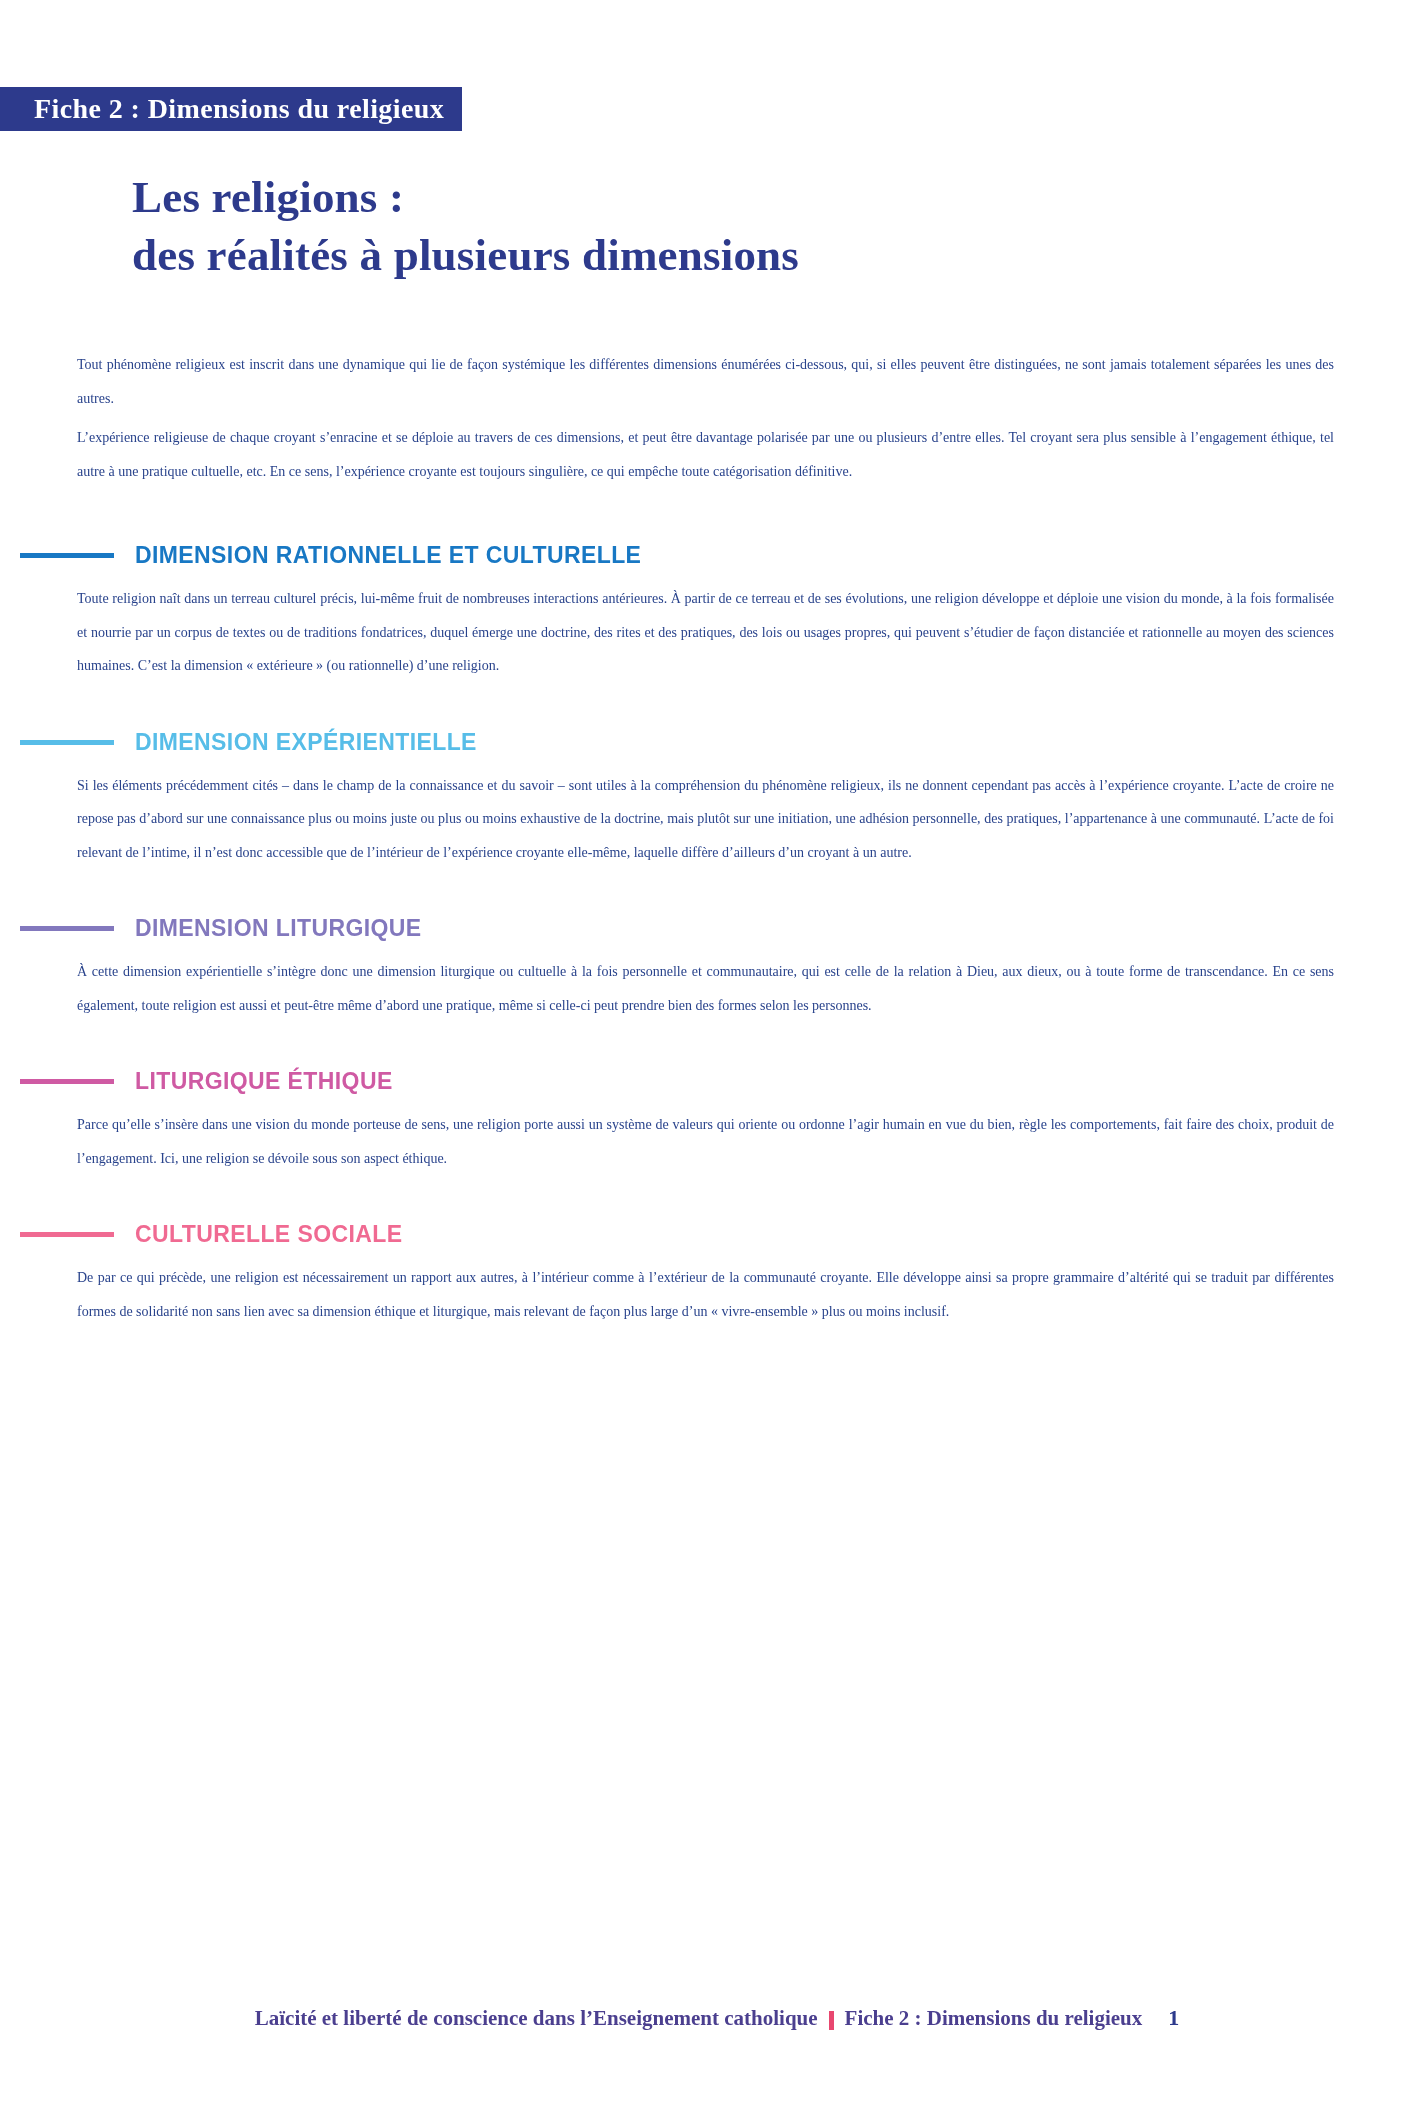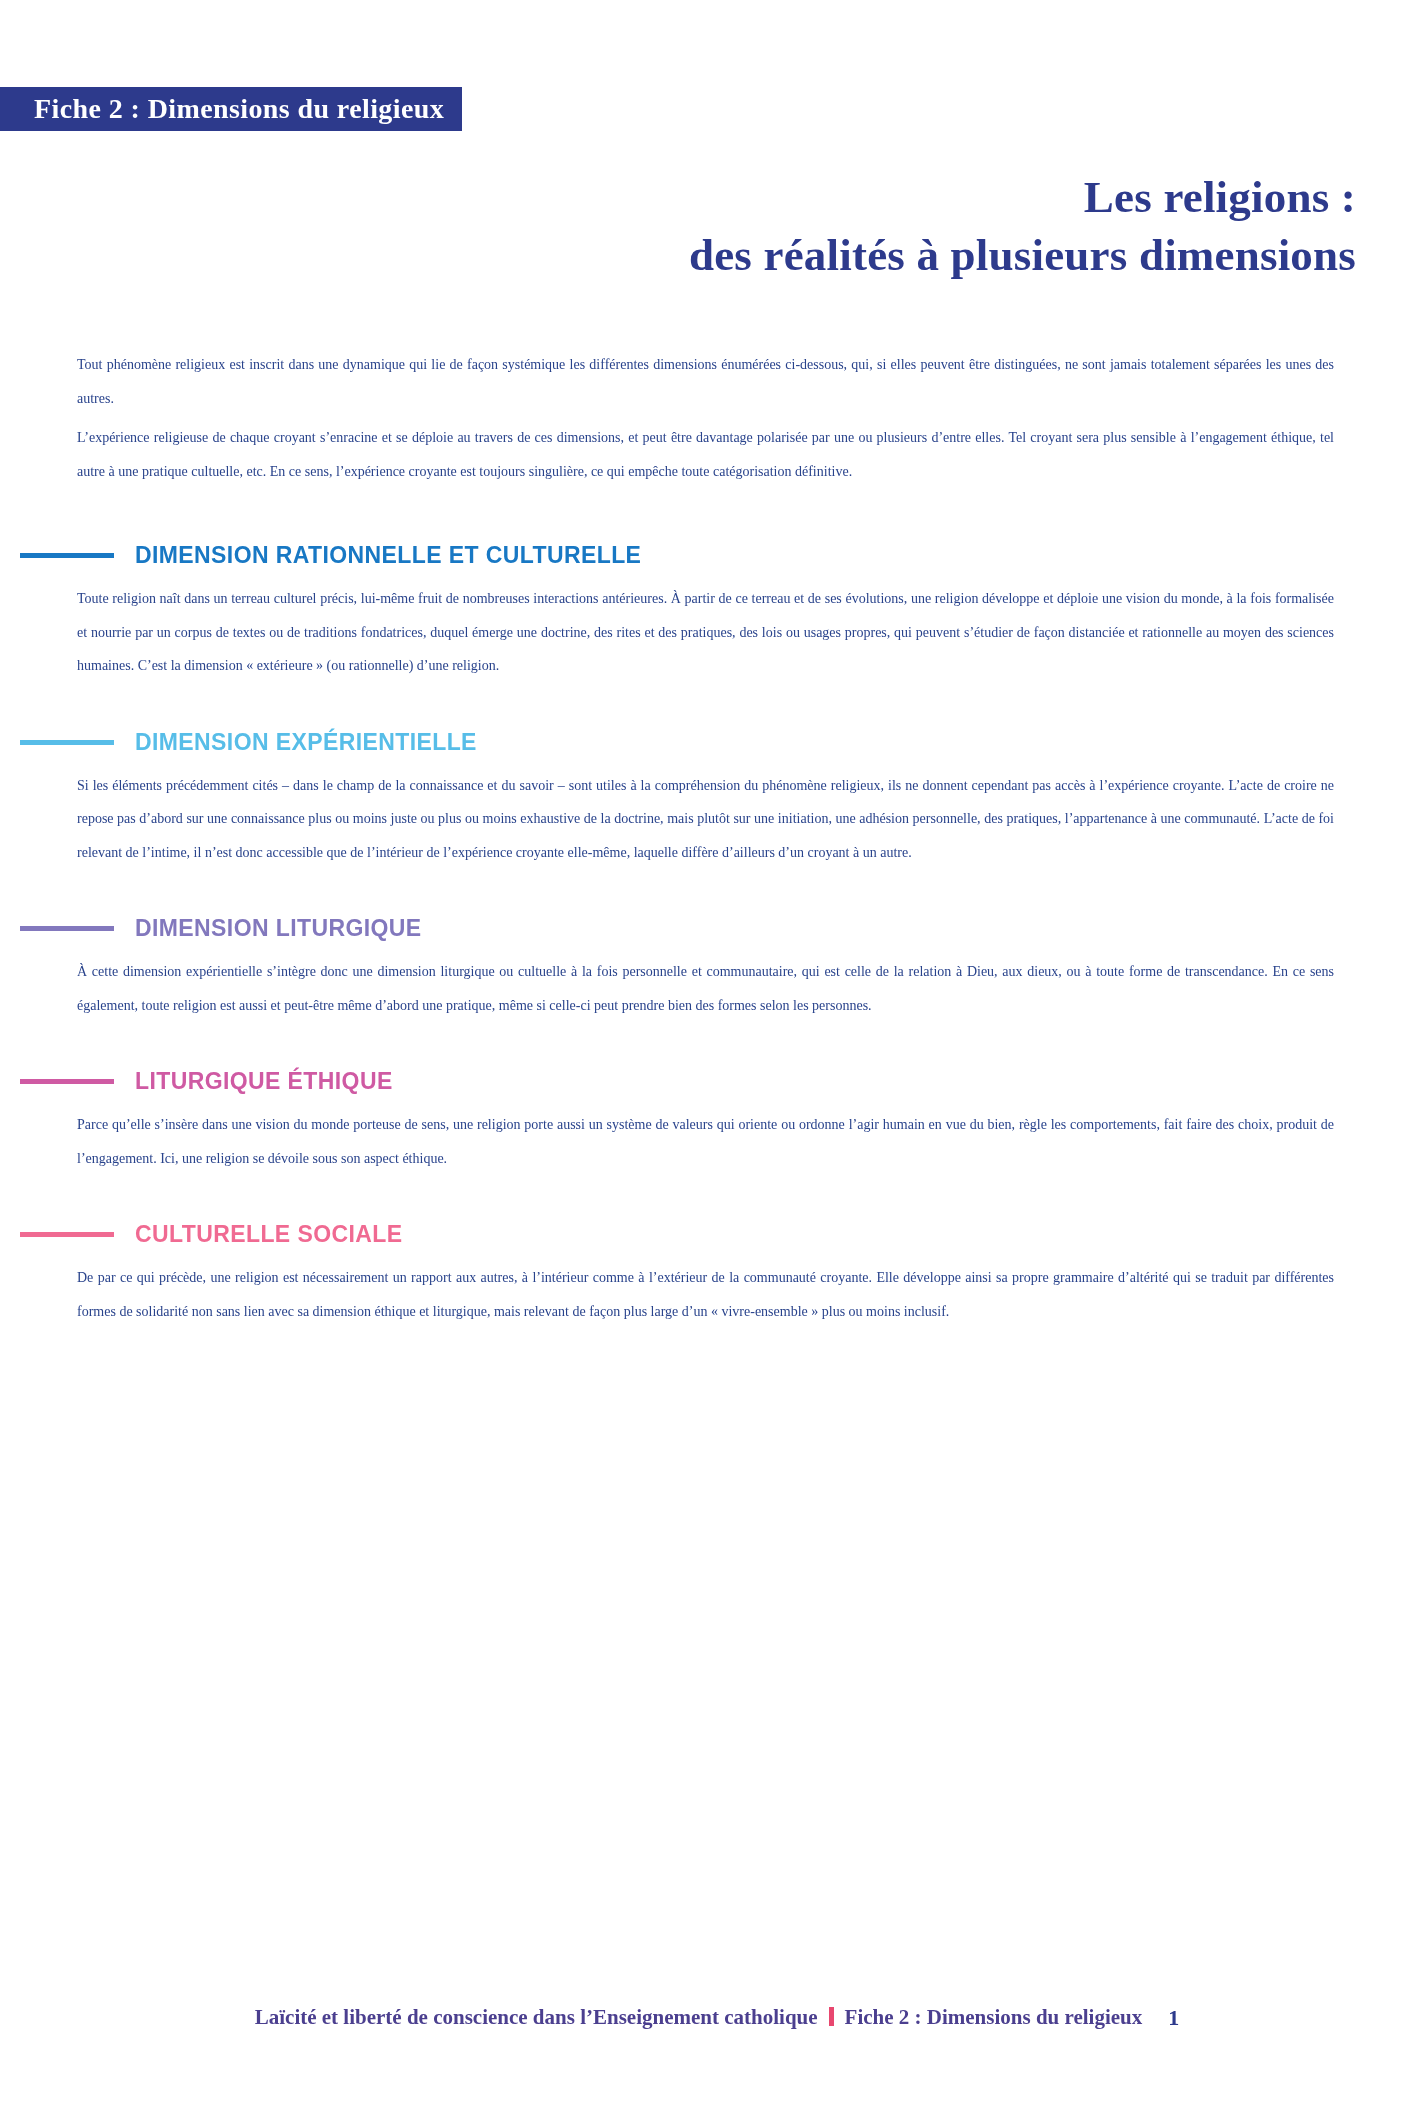--- a/index.html
+++ b/index.html
@@ -38,24 +38,24 @@
     font-family: "Liberation Serif", "DejaVu Serif", serif;
     font-weight: bold;
     font-size: 28px;
     letter-spacing: 0.4px;
     white-space: nowrap;
   }
 
   
   .title-block {
     position: absolute;
-    left: 56px;
+    left: 76px;
     right: 62px;
     top: 168px;
-    text-align: right;
+    text-align: left;
   }
   .title-line {
     color: #2d3a8c;
     font-family: "Liberation Serif", "DejaVu Serif", serif;
     font-weight: bold;
     font-size: 45px;
     line-height: 58px;
     letter-spacing: 0.2px;
   }
   .title-line-1 { padding-left: 56px; }
@@ -110,21 +110,21 @@
   .section-body { margin-bottom: 46px; }
 
   
   .footer {
     position: absolute;
     left: 16px;
     right: 0;
     top: 2005px;
     display: flex;
     justify-content: center;
-    align-items: flex-start;
+    align-items: center;
     font-family: "Liberation Serif", "DejaVu Serif", serif;
   }
   .footer-left {
     color: #4b3f8f;
     font-size: 21px;
     font-weight: bold;
   }
   .footer-sep {
     display: inline-block;
     width: 5px;

